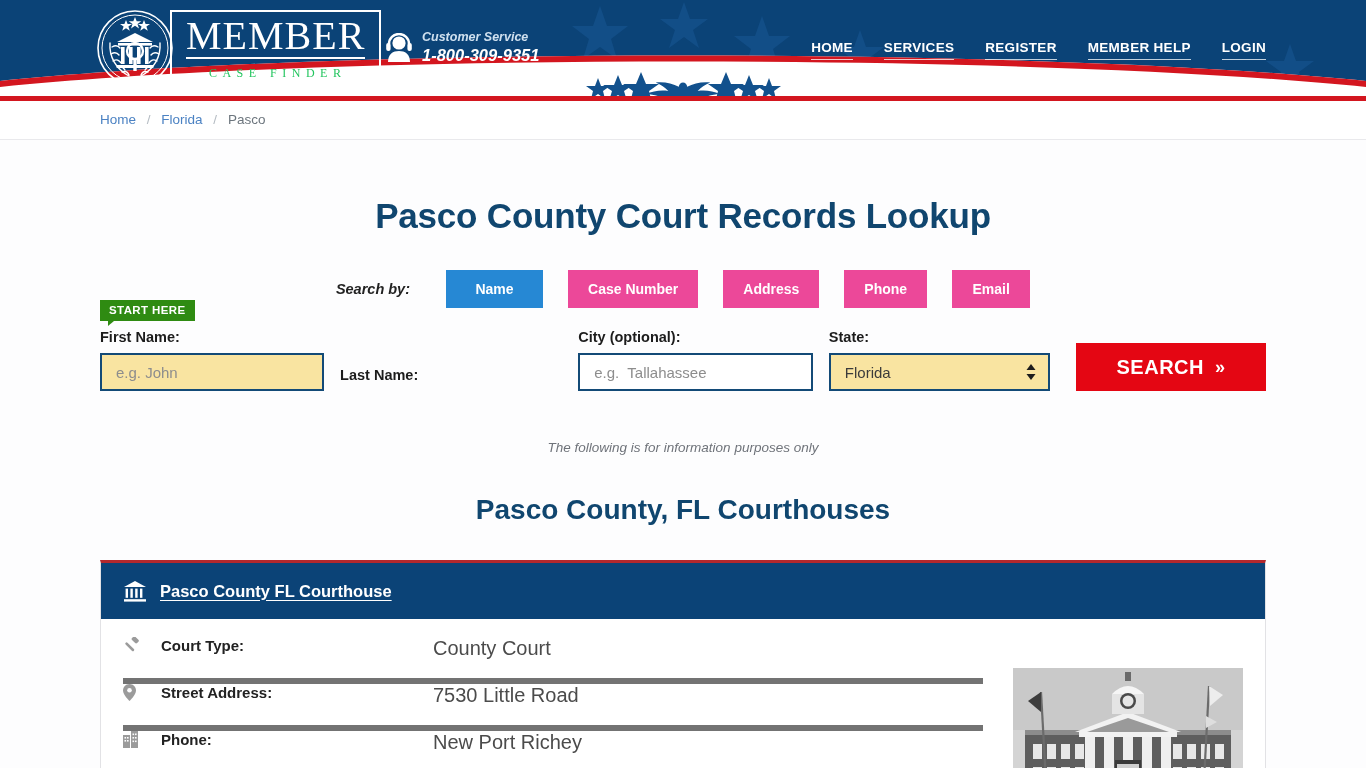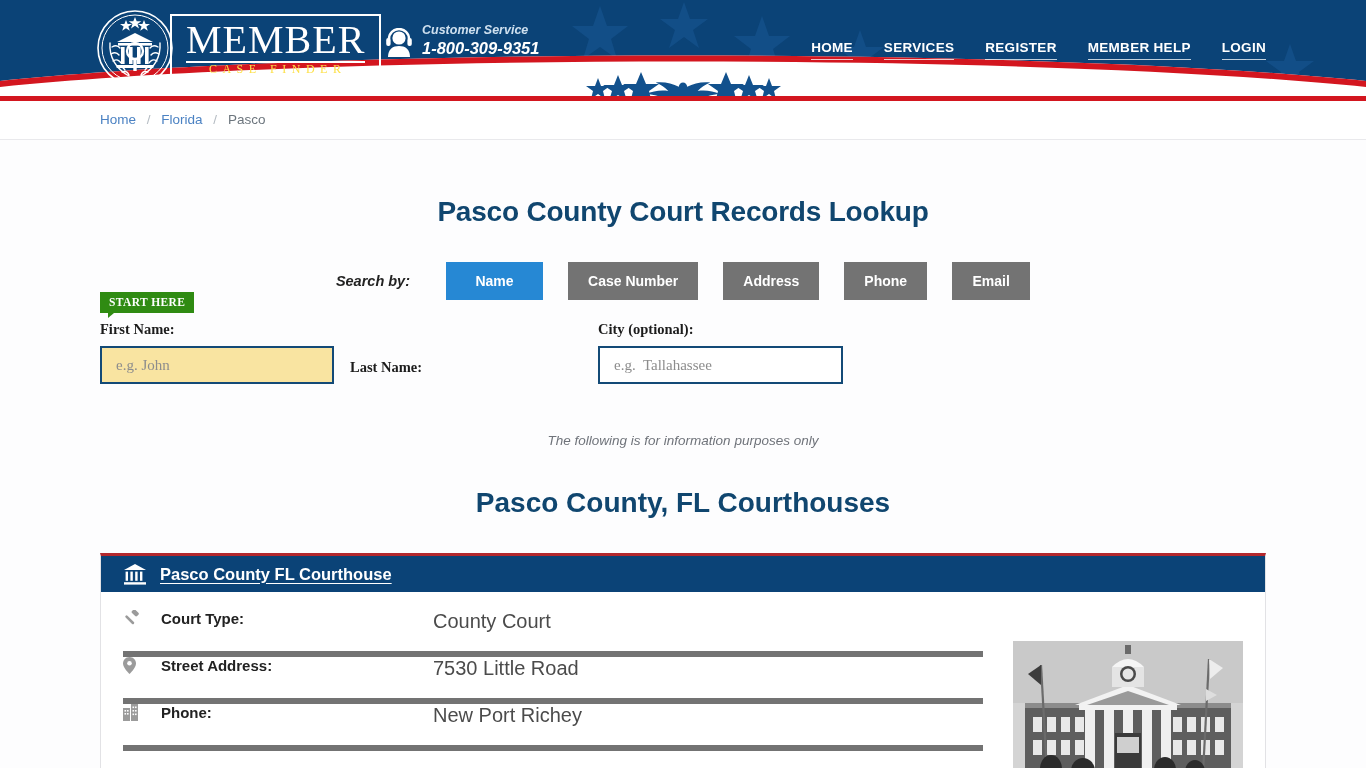--- a/index.html
+++ b/index.html
@@ -37,27 +37,27 @@
   }
   .logo-court {
     font-family:"Liberation Serif", serif;
     font-size:40px; font-weight:400; color:#fff;
     letter-spacing:1px;
     border-bottom:2px solid #fff;
     padding-bottom:1px;
   }
   .logo-sub {
     font-family:"Liberation Serif", serif;
-    font-size:12px; color:#fde047; letter-spacing:5.5px;
-    padding-top:0; padding-left:4px;
+    font-size:12px; color:#22c55e; letter-spacing:5.5px;
+    padding-top:8px; padding-left:4px;
   }
 
   .cs-block {
-    position:absolute; left:385px; top:24px;
-    display:flex; align-items:flex-end; gap:9px; z-index:3;
+    position:absolute; left:385px; top:31px;
+    display:flex; align-items:center; gap:9px; z-index:3;
   }
   .cs-icon { width:28px; height:30px; flex:none; }
   .cs-label { font-size:12.5px; font-style:italic; font-weight:bold; color:#cfe0ef; line-height:1.1; }
   .cs-phone { font-size:16.5px; font-style:italic; font-weight:bold; color:#ffffff; line-height:1.15; margin-top:1px; }
 
   .nav {
     position:absolute; right:100px; top:40px;
     display:flex; align-items:flex-start; gap:31px; z-index:3;
   }
   .nav a {
@@ -77,43 +77,43 @@
     font-size:13.5px; color:#6c757d;
   }
   .crumb a { color:#4b82c3; text-decoration:none; }
   .crumb .sep { color:#b5bcc3; padding:0 7px; }
 
   
   .wrap { max-width:1170px; margin:0 auto; padding:0 2px; }
 
   h1.page-title {
     text-align:center; color:#10466f;
-    font-size:28px; font-weight:bold;
+    font-size:35px; font-weight:bold;
     margin:56px 0 0 0; letter-spacing:-.2px;
   }
 
   .searchby-row {
     display:flex; align-items:center; justify-content:center;
     gap:25px; margin-top:34px;
   }
   .searchby-label {
     font-size:14.5px; font-weight:bold; font-style:italic; color:#222;
     margin-right:11px;
   }
   .tab {
-    background:#737373; color:#fff; border:0;
+    background:#ec4899; color:#fff; border:0;
     font-family:inherit; font-size:14px; font-weight:bold;
     padding:11px 20px; min-width:78px; cursor:pointer;
     line-height:1.15;
   }
   .tab.active { background:#2688d4; min-width:97px; }
 
   .form-row {
     display:flex; align-items:flex-end; gap:16px;
-    margin-top:21px; position:relative;font-family:Liberation Serif, serif;
+    margin-top:21px; position:relative;
   }
   .field { position:relative; }
   .field.first { width:234px; }
   .field.last  { width:232px; }
   .field.city  { width:245px; }
   .field.state { width:231px; }
 
   .start-here {
     position:absolute; left:0; top:-29px;
     background:#2f8b12; color:#fff;
@@ -170,21 +170,21 @@
   }
 
   
   .card {
     margin-top:34px;
     border:1px solid #e2e2e5;
     border-top:3px solid #b3282d;
     background:#fff;
   }
   .card-head {
-    background:#0b4377; height:36px;
+    background:#0b4377; height:56px;
     display:flex; align-items:center; gap:13px;
     padding:0 22px;
   }
   .card-head .bank-icon { flex:none; }
   .card-head a {
     color:#ffffff; font-size:16.5px; font-weight:bold;
     text-decoration:underline; text-underline-offset:3px;
   }
   .card-body { display:flex; padding:18px 22px 0 22px; }
   .details { flex:1; padding-right:30px; }
@@ -329,21 +329,37 @@
 
     <div class="field last">
       <label class="flabel">Last Name:</label>
     </div>
 
     <div class="field city">
       <label class="flabel">City (optional):</label>
       <input class="finput plain" type="text" placeholder="e.g.  Tallahassee" style="">
     </div>
 
-
+    <div class="field state">
+      <label class="flabel">State:</label>
+      <div class="sel-wrap">
+        <select class="fselect">
+          <option>Florida</option>
+        </select>
+        <svg class="sel-chevrons" width="12" height="20" viewBox="0 0 12 20">
+          <path d="M6,2 L10.5,8 L1.5,8 Z" fill="#1d1d1d"></path>
+          <path d="M6,18 L10.5,12 L1.5,12 Z" fill="#1d1d1d"></path>
+        </svg>
+      </div>
+    </div>
+
+    <button class="btn-search">
+      <span>SEARCH</span>
+      <span class="chev">»</span>
+    </button>
   </div>
 
   <div class="infonote">The following is for information purposes only</div>
 
   <h2 class="section-title">Pasco County, FL Courthouses</h2>
 
   <div class="card">
     <div class="card-head">
       <svg class="bank-icon" width="24" height="24" viewBox="0 0 24 24">
         <g fill="#ffffff">

